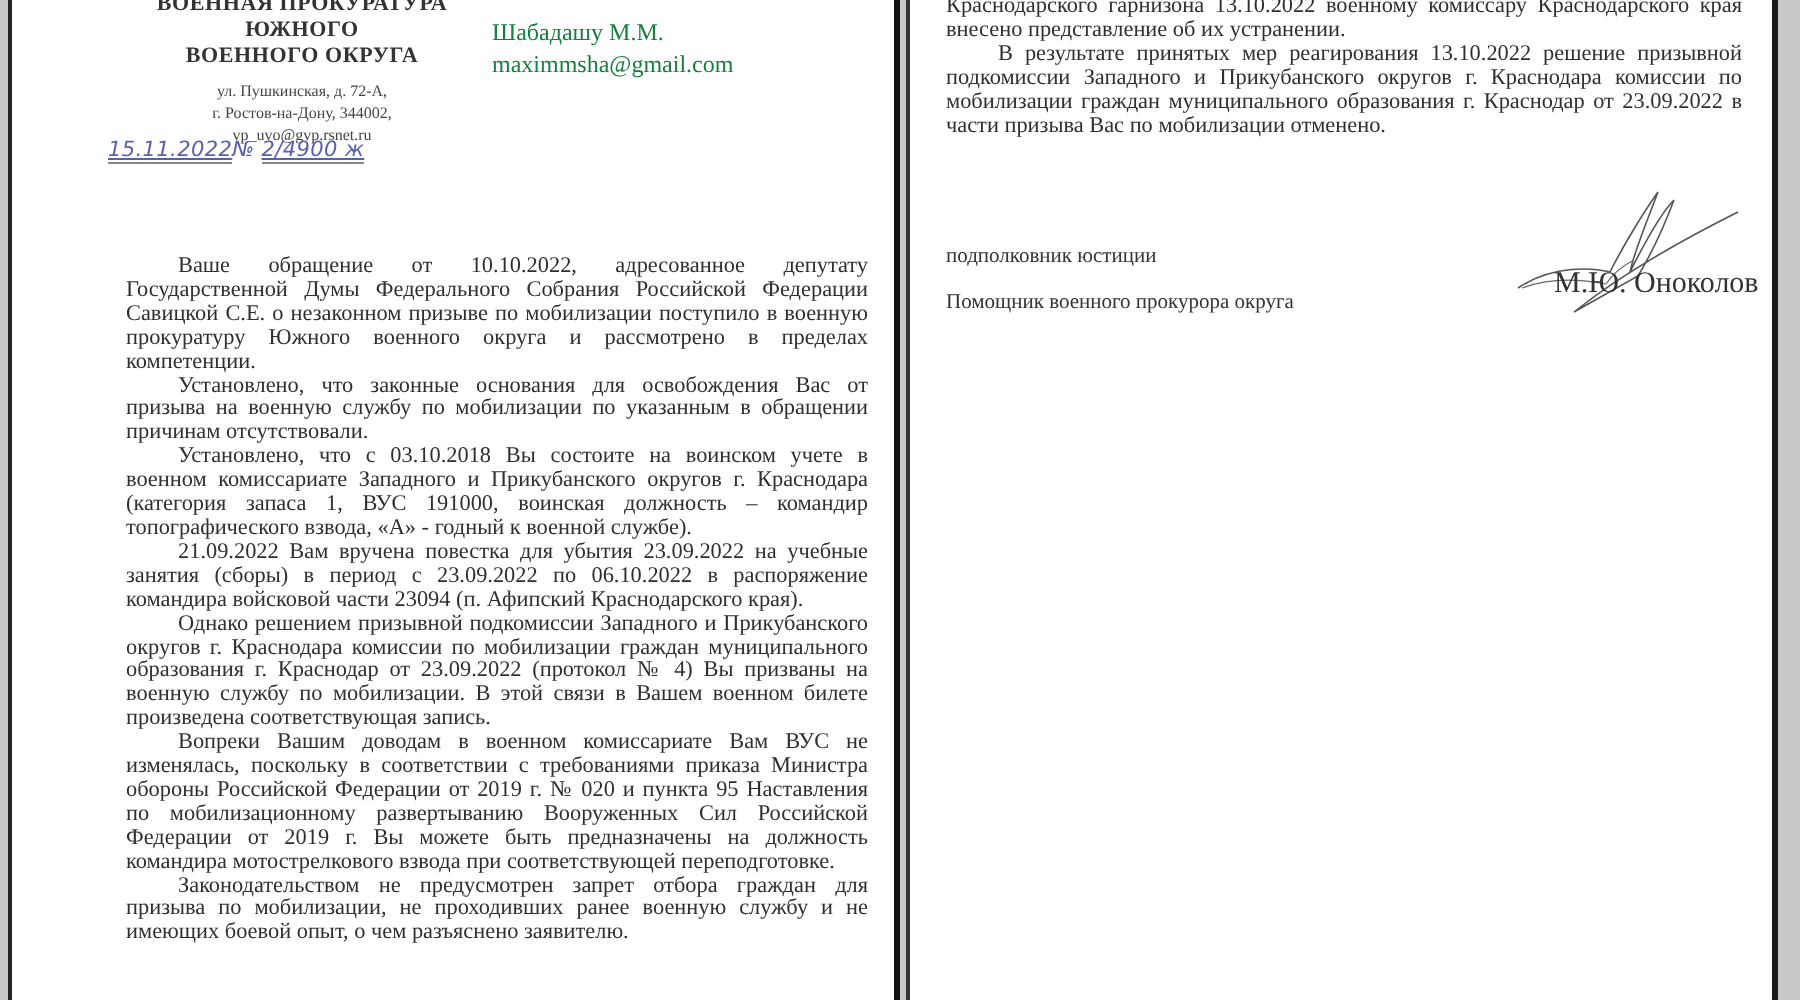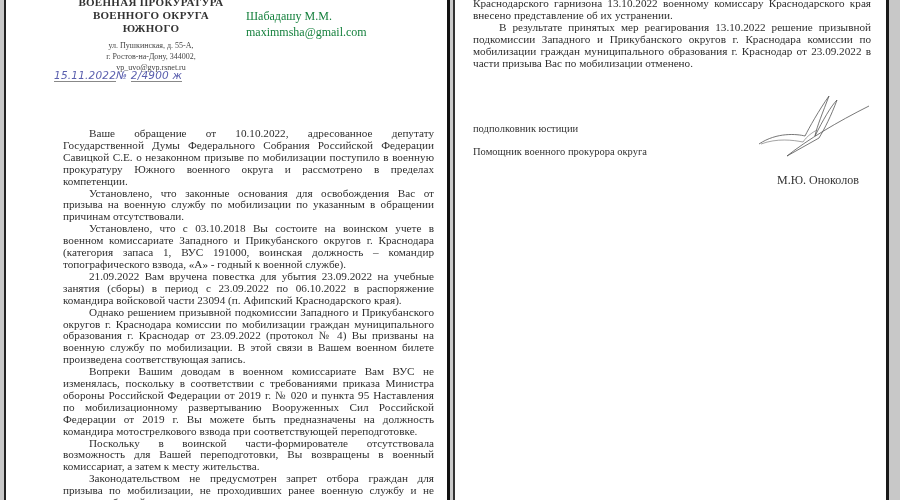--- a/index.html
+++ b/index.html
@@ -22,73 +22,72 @@
   .page-left { left:6px; width:441px; }
   .page-right { left:457px; width:429px; }
 
   
   .org { position:absolute; left:40px; top:-4px; width:210px; text-align:center;
          font-weight:bold; font-size:11px; line-height:13px; letter-spacing:0.3px; color:#333; }
   .addr { position:absolute; left:40px; top:40px; width:210px; text-align:center;
           font-size:8px; line-height:11px; color:#444; }
   .regnum { position:absolute; left:48px; top:69px; font-family:"DejaVu Sans", sans-serif;
             font-size:10.5px; color:#5a5fae; font-style:italic; letter-spacing:0.2px; }
-  .regnum .ul { border-bottom:1px solid #888; }
+  .regnum .ul { border-bottom:1px solid #888;text-decoration:underline; }
 
   .recipient { position:absolute; left:240px; top:8px; font-size:12px; line-height:16px; color:#15803d; }
   .recipient .email { display:block; margin-top:0; }
 
   
   .body-left { position:absolute; left:57px; top:128px; width:371px;
                font-size:11.2px; line-height:11.9px; text-align:justify; color:#2f2f2f; }
   .body-left p { margin:0; text-indent:26px; }
 
   .body-right { position:absolute; left:16px; top:-3px; width:398px;
                 font-size:11.2px; line-height:12.1px; text-align:justify; color:#2f2f2f; }
   .body-right p { margin:0; text-indent:26px; }
   .body-right p.cont { text-indent:0; }
 
   .sig-title { position:absolute; left:16px; top:117px; font-size:10.5px; line-height:23px; color:#333; }
-  .sig-name { position:absolute; left:320px; top:134px; font-size:12px; color:#333;margin-top:39px; }
+  .sig-name { position:absolute; left:320px; top:134px; font-size:15px; color:#333; }
   .signature { position:absolute; left:300px; top:92px; width:130px; height:70px; }
 </style>
 </head>
 <body>
 
 <div class="gutter-left"></div>
 <div class="page-edge-left"></div>
 
 <div class="page page-left">
   <div class="org">
     <div>ВОЕННАЯ ПРОКУРАТУРА</div>
+    <div>ЮЖНОГО</div>
     <div>ВОЕННОГО ОКРУГА</div>
-    <div>ЮЖНОГО</div>
   </div>
   <div class="addr">
-    <div>ул. Пушкинская, д. 55-А,</div>
+    <div>ул. Пушкинская, д. 72-А,</div>
     <div>г. Ростов-на-Дону, 344002,</div>
     <div>vp_uvo@gvp.rsnet.ru</div>
   </div>
   <div class="regnum">
     <span class="ul">15.11.2022</span><span>№</span>&nbsp;<span class="ul">2/4900 ж</span>
   </div>
 
   <div class="recipient">
     <span>Шабадашу М.М.</span>
     <span class="email">maximmsha@gmail.com</span>
   </div>
 
   <div class="body-left">
     <p>Ваше обращение от 10.10.2022, адресованное депутату Государственной Думы Федерального Собрания Российской Федерации Савицкой С.Е. о незаконном призыве по мобилизации поступило в военную прокуратуру Южного военного округа и рассмотрено в пределах компетенции.</p>
     <p>Установлено, что законные основания для освобождения Вас от призыва на военную службу по мобилизации по указанным в обращении причинам отсутствовали.</p>
     <p>Установлено, что с 03.10.2018 Вы состоите на воинском учете в военном комиссариате Западного и Прикубанского округов г. Краснодара (категория запаса 1, ВУС 191000, воинская должность – командир топографического взвода, «А» - годный к военной службе).</p>
     <p>21.09.2022 Вам вручена повестка для убытия 23.09.2022 на учебные занятия (сборы) в период с 23.09.2022 по 06.10.2022 в распоряжение командира войсковой части 23094 (п. Афипский Краснодарского края).</p>
     <p>Однако решением призывной подкомиссии Западного и Прикубанского округов г. Краснодара комиссии по мобилизации граждан муниципального образования г. Краснодар от 23.09.2022 (протокол № 4) Вы призваны на военную службу по мобилизации. В этой связи в Вашем военном билете произведена соответствующая запись.</p>
     <p>Вопреки Вашим доводам в военном комиссариате Вам ВУС не изменялась, поскольку в соответствии с требованиями приказа Министра обороны Российской Федерации от 2019 г. № 020 и пункта 95 Наставления по мобилизационному развертыванию Вооруженных Сил Российской Федерации от 2019 г. Вы можете быть предназначены на должность командира мотострелкового взвода при соответствующей переподготовке.</p>
-    <p>Поскольку в воинской части-формирователе отсутствовала возможность для Вашей переподготовки, Вы возвращены в военный комиссариат, а затем к месту жительства.</p>
     <p>Законодательством не предусмотрен запрет отбора граждан для призыва по мобилизации, не проходивших ранее военную службу и не имеющих боевой опыт, о чем разъяснено заявителю.</p>
   </div>
 </div>
 
 <div class="divider">
   <div class="a"></div>
     <div class="b"></div>
     <div class="c"></div>
 </div>
 

